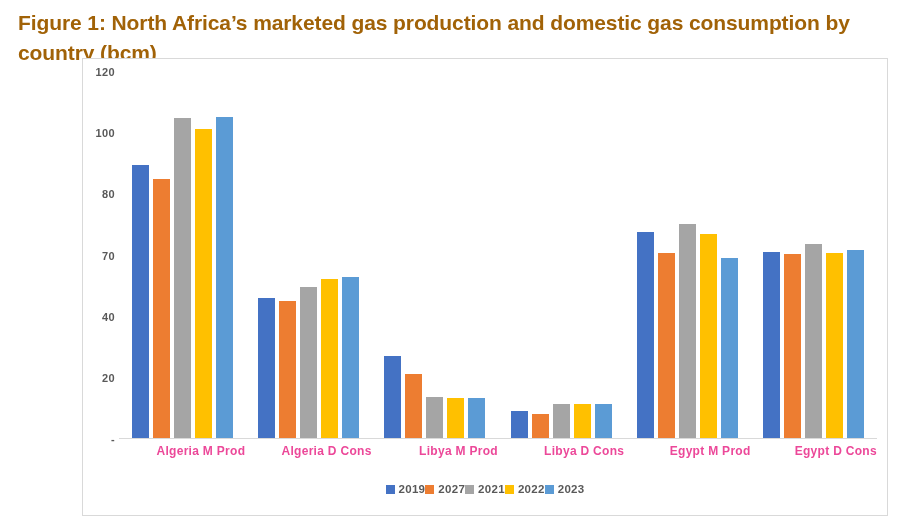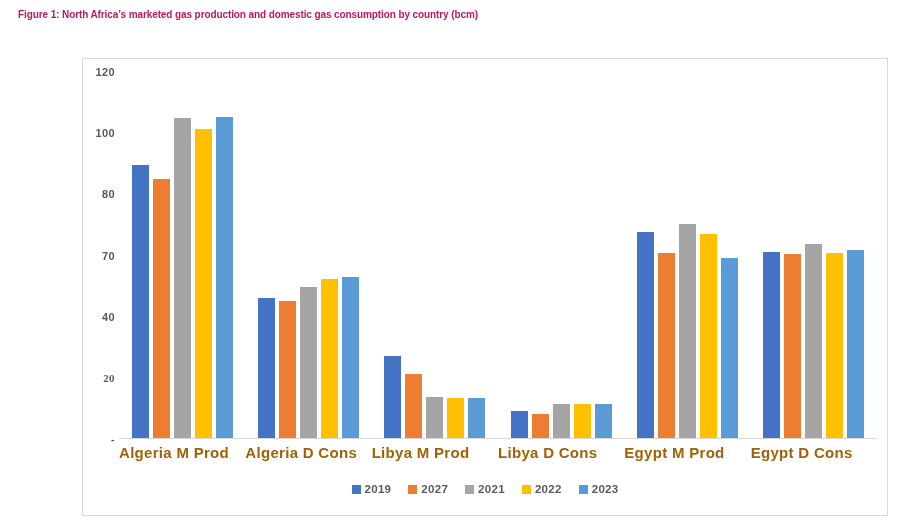--- a/index.html
+++ b/index.html
@@ -12,24 +12,24 @@
     height: 529px;
     font-family: "Liberation Sans", sans-serif;
     overflow: hidden;
     position: relative;
   }
   #figure-title {
     position: absolute;
     left: 18px;
     top: 8px;
     width: 884px;
-    font-size: 10px;
+    font-size: 21px;
     font-weight: bold;
     line-height: 1.42;
-    color: #be185d;
+    color: #a16207;
     letter-spacing: -0.1px;
   }
   #chart-frame {
     position: absolute;
     left: 82px;
     top: 58px;
     width: 806px;
     height: 458px;
     border: 1px solid #d9d9d9;
     background: #ffffff;
@@ -93,36 +93,35 @@
   }
   #x-labels {
     position: absolute;
     left: 36px;
     right: 10px;
     top: 385px;
     display: flex;
   }
   .x-label {
     flex: 1 1 0;
-    text-align: left;
-    font-size: 15px;
-    color: #a16207;
+    text-align: right;
+    font-size: 12px;
+    color: #ec4899;
     font-weight: bold;
     letter-spacing: 0.3px;
     white-space: nowrap;
   }
   #legend {
     position: absolute;
     left: 0;
     right: 0;
     top: 424px;
     display: flex;
     justify-content: center;
     align-items: center;
-    gap: 17px;
   }
   .legend-item {
     display: flex;
     align-items: center;
     gap: 4px;
   }
   .legend-swatch {
     width: 9px;
     height: 9px;
     display: inline-block;
@@ -136,21 +135,21 @@
 </style>
 </head>
 <body>
 
 <div id="figure-title">Figure 1: North Africa’s marketed gas production and domestic gas consumption by country (bcm)</div>
 
 <div id="chart-frame">
 
   <div id="y-axis">
       <div class="y-tick" style="top: 100%;">-</div>
-      <div class="y-tick" style="top: 83.3333%; font-family: Liberation Serif, serif;">20</div>
+      <div class="y-tick" style="top: 83.3333%;">20</div>
       <div class="y-tick" style="top: 66.6667%;">40</div>
       <div class="y-tick" style="top: 50%;">70</div>
       <div class="y-tick" style="top: 33.3333%;">80</div>
       <div class="y-tick" style="top: 16.6667%;">100</div>
       <div class="y-tick" style="top: 0%;">120</div>
     </div>
 
   <div id="plot-area">
     <div id="groups">
         <div class="bar-group">

